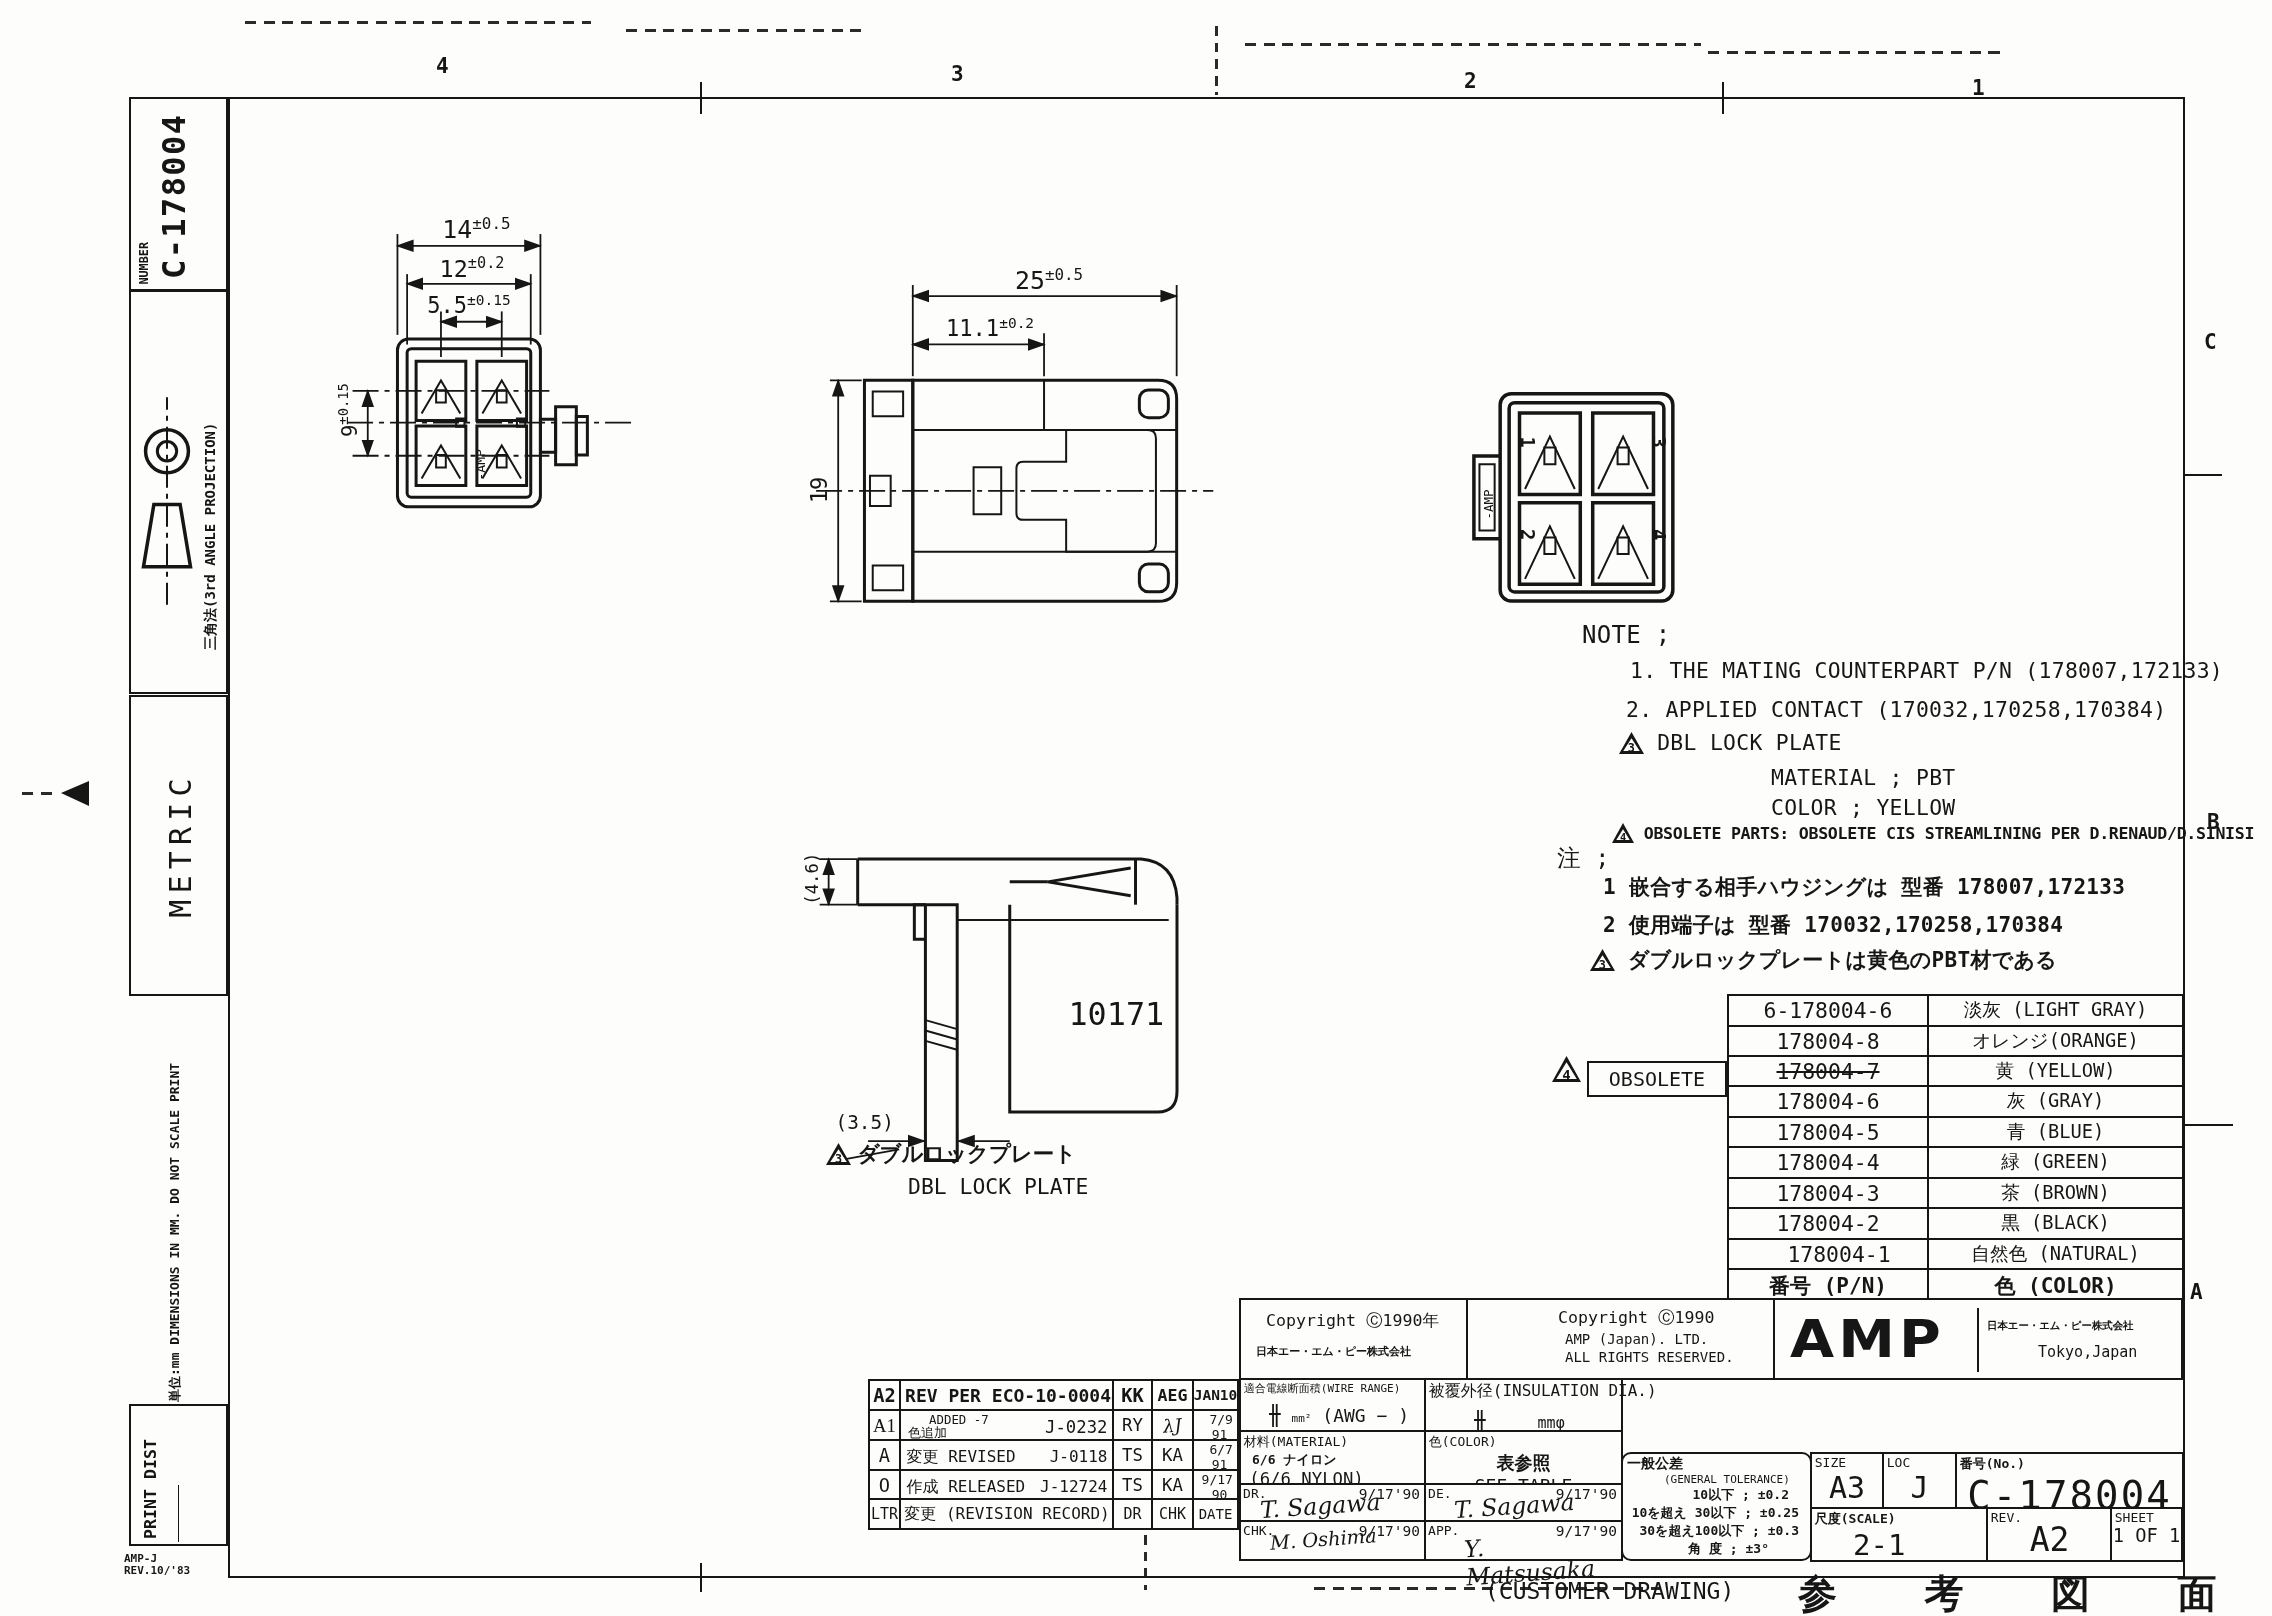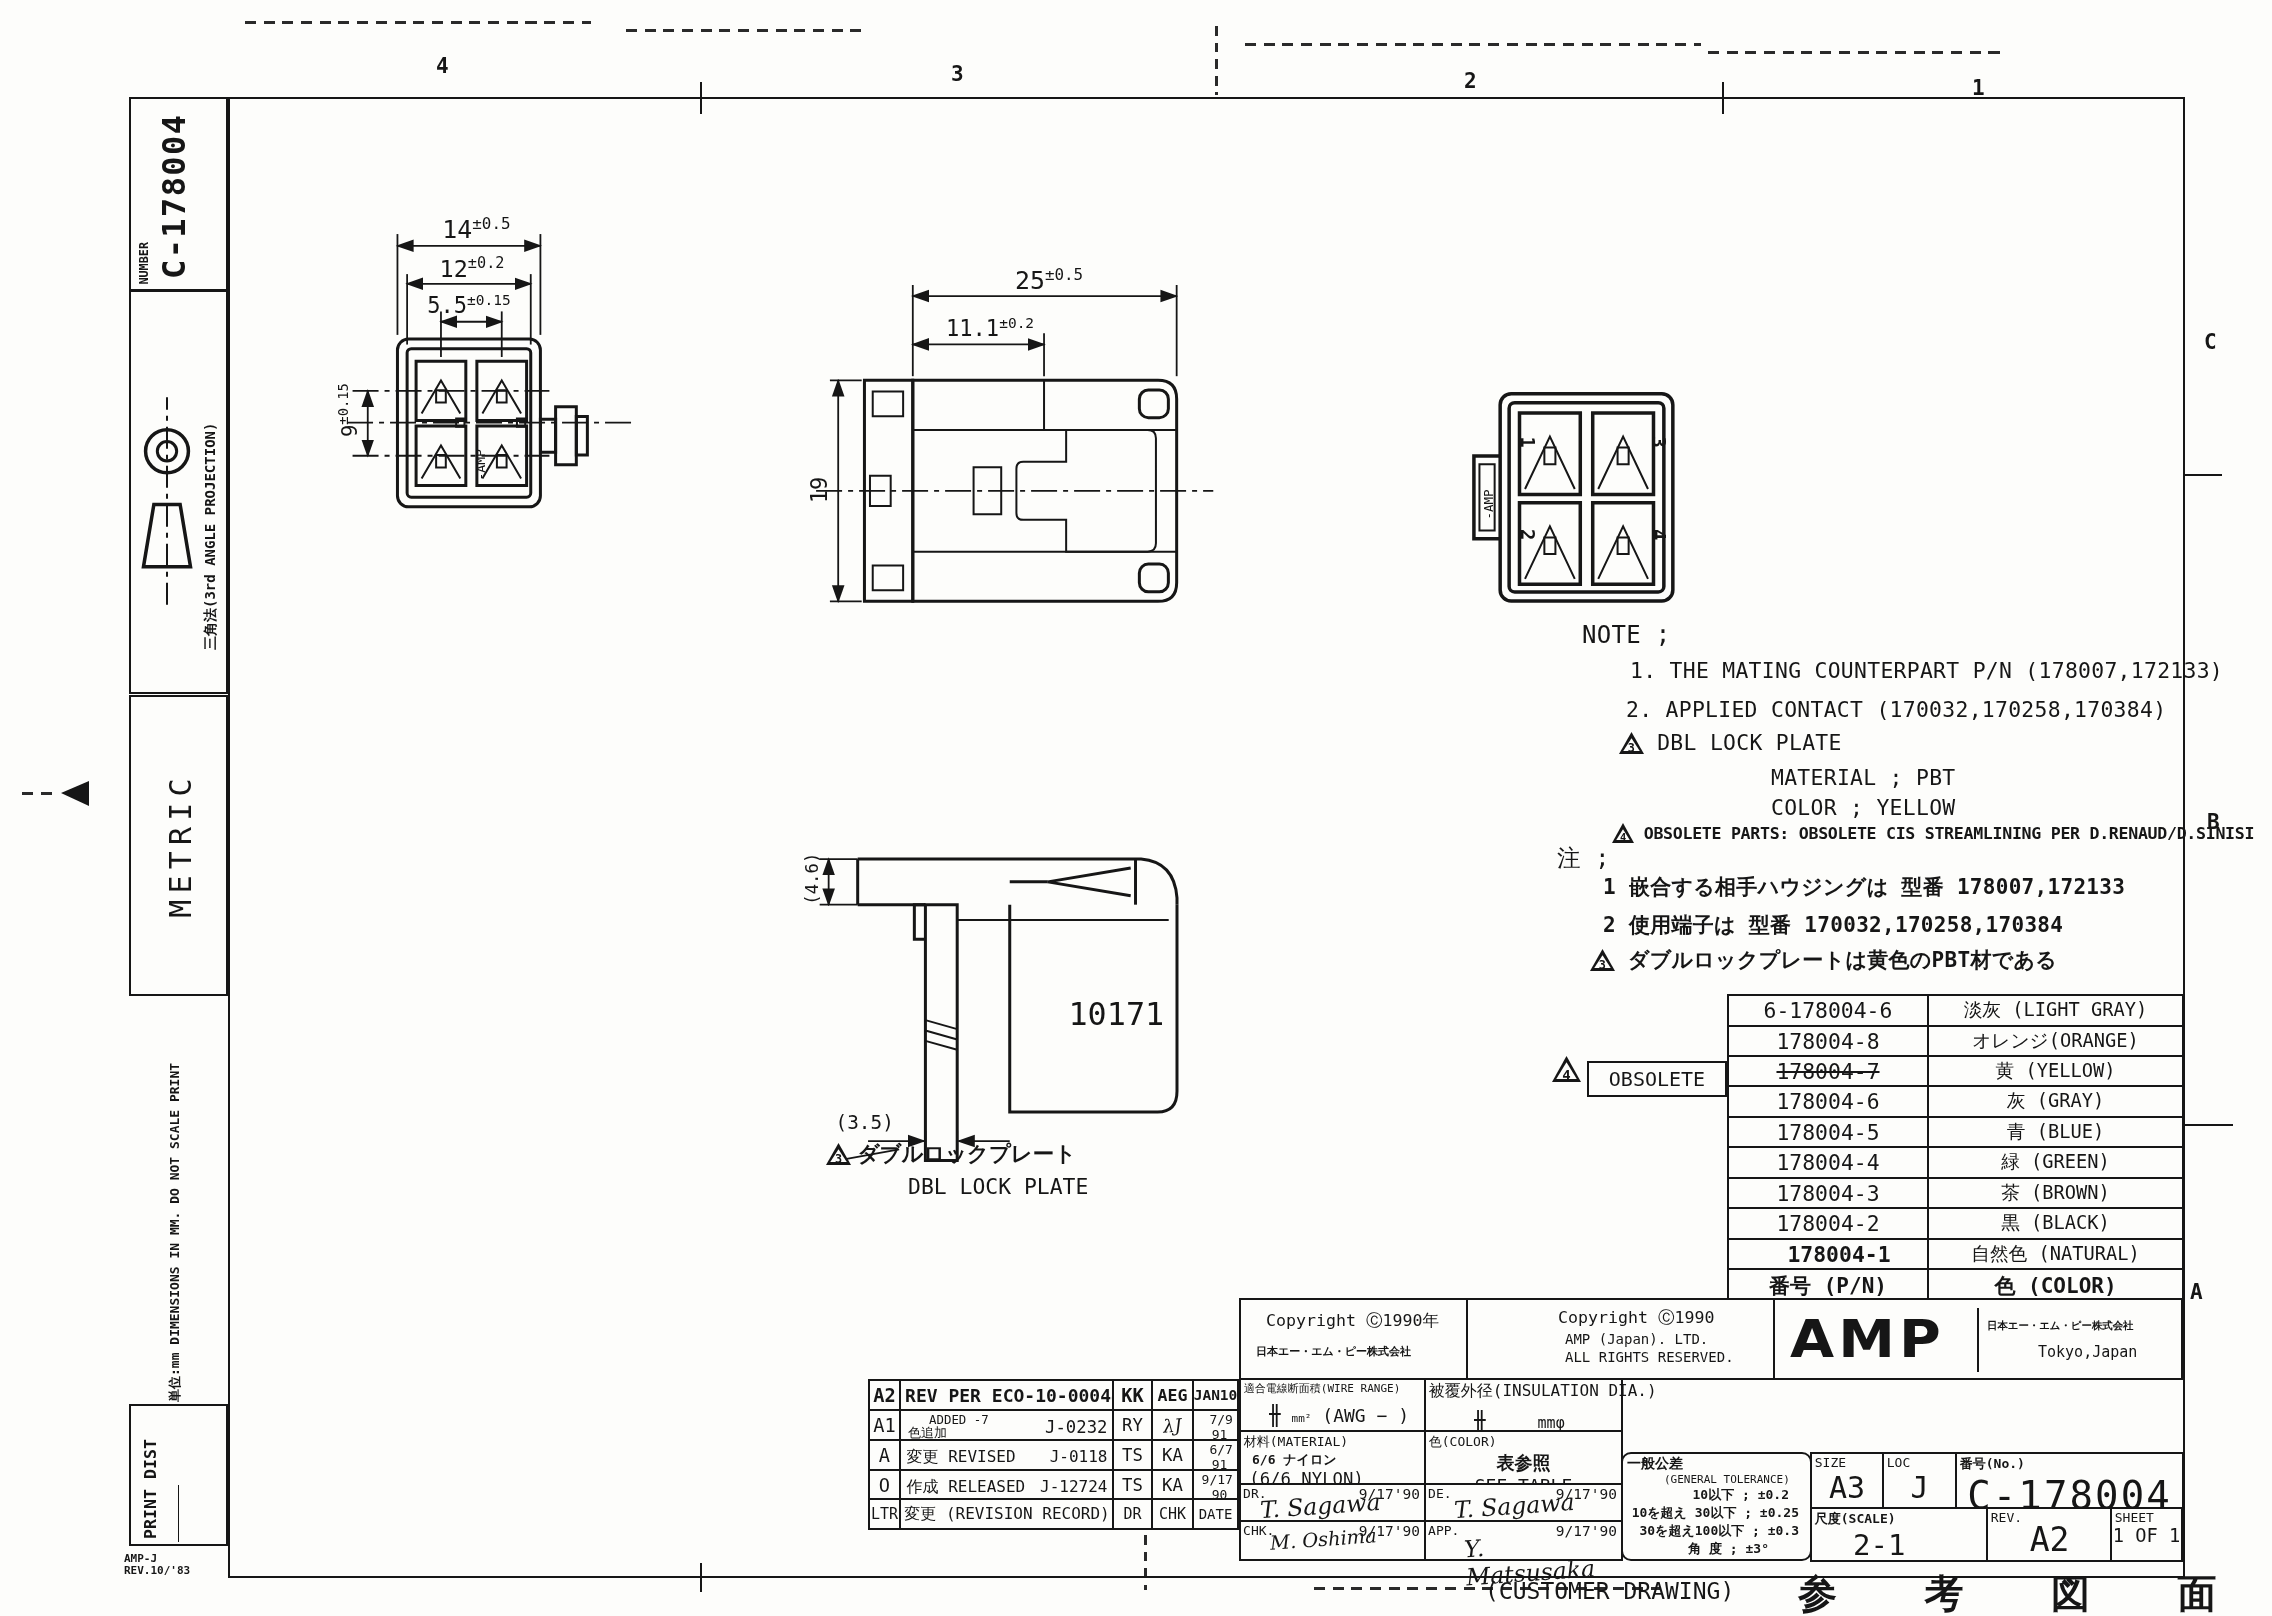--- a/index.html
+++ b/index.html
@@ -338,21 +338,21 @@
       </div>
     <div class="cell" style="left:1927px;top:1177px;width:257px;height:32.5px;">
         <div class="ctr" style="height:100%;font-size:18.7px;">茶 (BROWN)</div>
       </div>
     <div class="cell" style="left:1727px;top:1207px;width:202px;height:32.5px;">
         <div class="ctr" style="height:100%;font-size:21.4px;">178004-2</div>
       </div>
     <div class="cell" style="left:1927px;top:1207px;width:257px;height:32.5px;">
         <div class="ctr" style="height:100%;font-size:18.7px;">黒 (BLACK)</div>
       </div>
-    <div class="cell" style="left:1727px;top:1238px;width:224px;height:32.5px;font-weight:bold;">
+    <div class="cell" style="left:1727px;top:1238px;width:224px;height:32.5px;">
         <div class="ctr" style="height:100%;font-size:21.4px;">178004-1</div>
       </div>
     <div class="cell" style="left:1927px;top:1238px;width:257px;height:32.5px;">
         <div class="ctr" style="height:100%;font-size:18.7px;">自然色 (NATURAL)</div>
       </div>
     <div class="cell" style="left:1727px;top:1268px;width:202px;height:35px;">
         <div class="ctr" style="height:100%;font-size:21px;font-weight:bold;">番号 (P/N)</div>
       </div>
     <div class="cell" style="left:1927px;top:1268px;width:257px;height:35px;">
         <div class="ctr" style="height:100%;font-size:21px;font-weight:bold;">色 (COLOR)</div>
@@ -362,21 +362,21 @@
   <div>
 
     <div class="cell ctr" style="left:868px;top:1379px;width:33px;height:32px;font-size:18.7px;font-weight:bold;">A2</div>
     <div class="cell" style="left:899px;top:1379px;width:216px;height:32px;">
         <div style="padding:4.1px 4.1px;font-size:18px;font-weight:bold;white-space:nowrap;">REV PER ECO-10-000445</div>
       </div>
     <div class="cell ctr" style="left:1112px;top:1379px;width:41px;height:32px;font-size:18.7px;font-weight:bold;">KK</div>
     <div class="cell ctr" style="left:1151px;top:1379px;width:43px;height:32px;font-size:16.6px;font-weight:bold;">AEG</div>
     <div class="cell ctr" style="left:1192px;top:1379px;width:47px;height:32px;font-size:14.5px;font-weight:bold;">JAN10</div>
 
-    <div class="cell ctr" style="left:868px;top:1409px;width:33px;height:33px;font-size:18.7px;">A1</div>
+    <div class="cell ctr" style="left:868px;top:1409px;width:33px;height:33px;font-size:18.7px;font-family:Liberation Serif, serif;">A1</div>
     <div class="cell" style="left:899px;top:1409px;width:216px;height:32px;">
       <div style="position:absolute;left:28px;top:0.7px;font-size:12.4px;">ADDED -7</div>
       <div style="position:absolute;left:7px;top:13px;font-size:13px;">色追加</div>
       <div style="position:absolute;right:5.5px;top:5.5px;font-size:17.3px;">J-0232</div>
     </div>
     <div class="cell ctr" style="left:1112px;top:1409px;width:41px;height:32px;font-size:17.3px;">RY</div>
     <div class="cell ctr" style="left:1151px;top:1409px;width:43px;height:32px;">
         <span class="script" style="font-size:18px;">λJ</span>
       </div>
     <div class="cell" style="left:1192px;top:1409px;width:47px;height:32px;">

